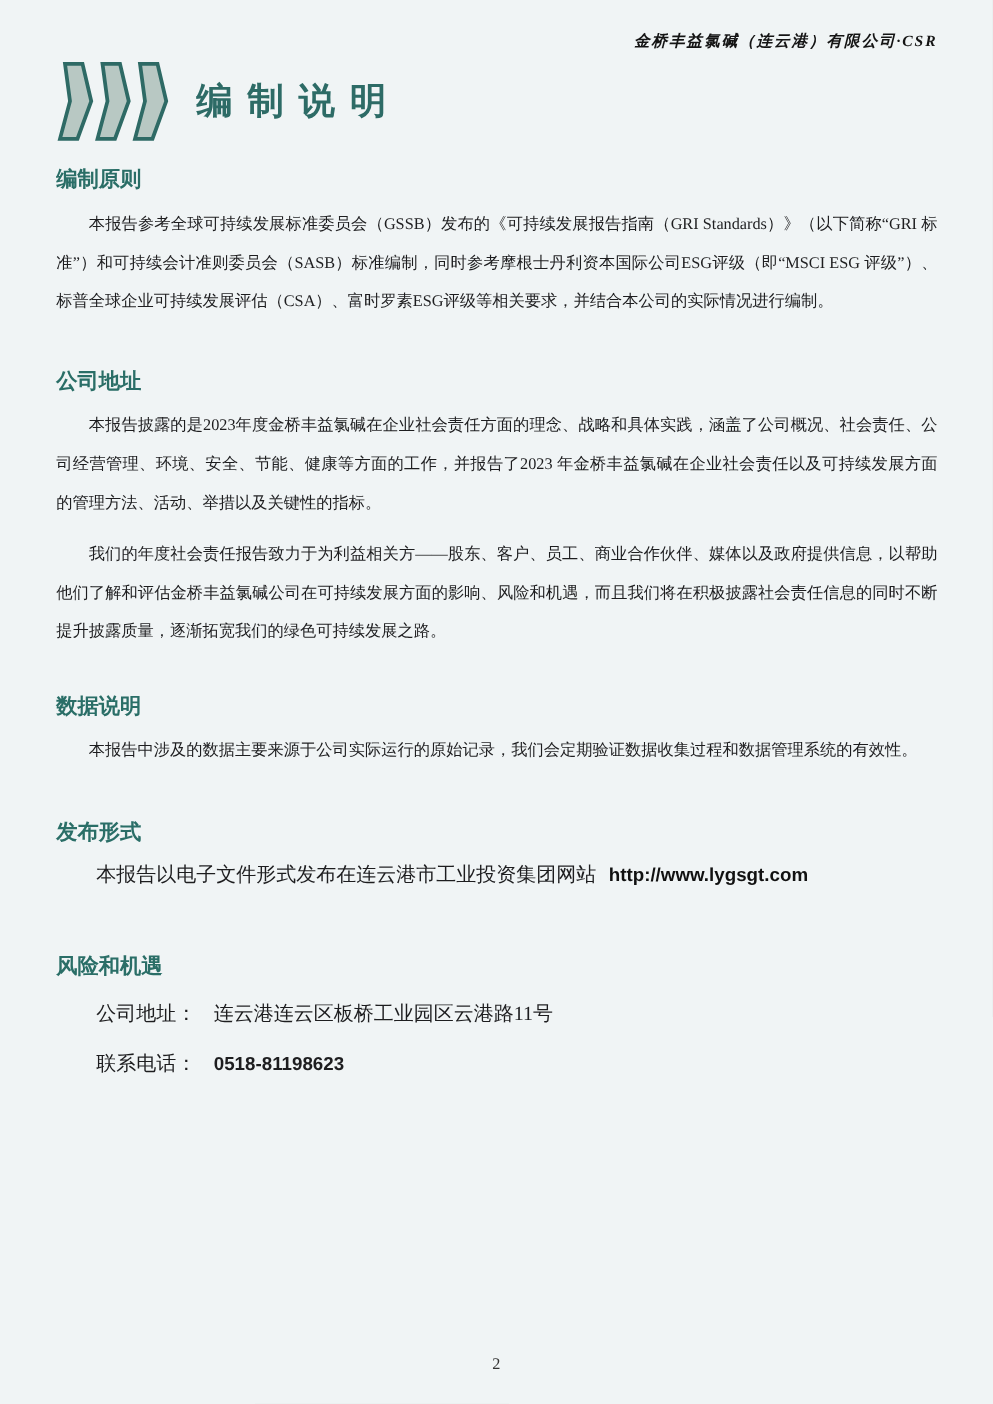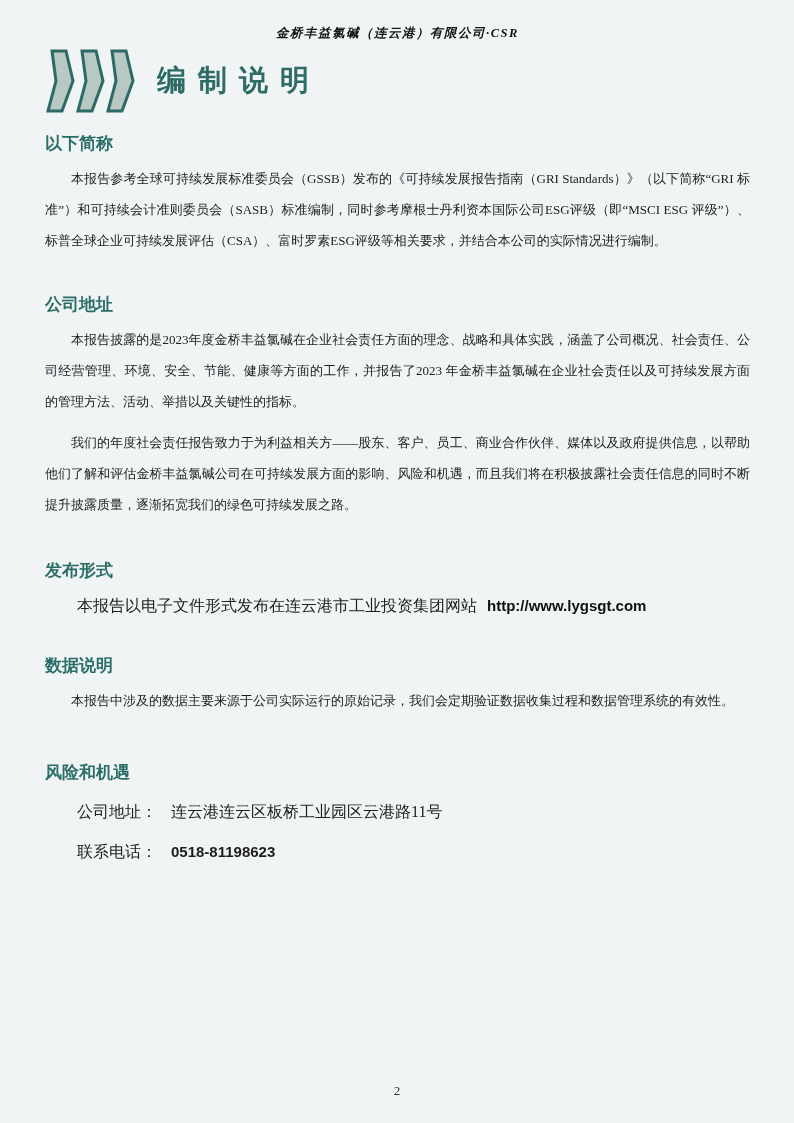--- a/index.html
+++ b/index.html
@@ -9,21 +9,21 @@
     margin: 0 auto;
     background: #f0f4f5;
     position: relative;
     box-sizing: border-box;
     padding: 25px 44px 0 45px;
     font-family: "Liberation Serif", "DejaVu Serif", serif;
     color: #1d1d1f;
     overflow: hidden;
   }
   .header-right {
-    text-align: center;
+    text-align: right;
     font-size: 12.5px;
     font-style: italic;
     font-weight: bold;
     letter-spacing: 1.5px;
     color: #141414;
     height: 16px;
   }
   .title-row {
     display: flex;
     align-items: center;
@@ -109,41 +109,41 @@
   <div class="title-row">
     <svg class="chevrons" width="90" height="64" viewBox="0 0 90 64">
       <polygon points="7,2 21,2 28,32 17,62 3,62 11,32" fill="#b8c8c3" stroke="#2e6a65" stroke-width="3"></polygon>
       <polygon points="37,2 51,2 58,32 47,62 33,62 41,32" fill="#b8c8c3" stroke="#2e6a65" stroke-width="3"></polygon>
       <polygon points="67,2 81,2 88,32 77,62 63,62 71,32" fill="#b8c8c3" stroke="#2e6a65" stroke-width="3"></polygon>
     </svg>
     <h1 class="page-title">编制说明</h1>
   </div>
 
   <div class="section first">
-    <h2>以下简称</h2>
+    <h2>编制原则</h2>
     <p class="para">本报告参考全球可持续发展标准委员会（GSSB）发布的《可持续发展报告指南（GRI Standards）》（以下简称“GRI 标准”）和可持续会计准则委员会（SASB）标准编制，同时参考摩根士丹利资本国际公司ESG评级（即“MSCI ESG 评级”）、标普全球企业可持续发展评估（CSA）、富时罗素ESG评级等相关要求，并结合本公司的实际情况进行编制。</p>
   </div>
 
   <div class="section s2">
     <h2>公司地址</h2>
     <p class="para">本报告披露的是2023年度金桥丰益氯碱在企业社会责任方面的理念、战略和具体实践，涵盖了公司概况、社会责任、公司经营管理、环境、安全、节能、健康等方面的工作，并报告了2023 年金桥丰益氯碱在企业社会责任以及可持续发展方面的管理方法、活动、举措以及关键性的指标。</p>
     <p class="para">我们的年度社会责任报告致力于为利益相关方——股东、客户、员工、商业合作伙伴、媒体以及政府提供信息，以帮助他们了解和评估金桥丰益氯碱公司在可持续发展方面的影响、风险和机遇，而且我们将在积极披露社会责任信息的同时不断提升披露质量，逐渐拓宽我们的绿色可持续发展之路。</p>
   </div>
 
+  <div class="section s3">
+    <h2>数据说明</h2>
+    <p class="para">本报告中涉及的数据主要来源于公司实际运行的原始记录，我们会定期验证数据收集过程和数据管理系统的有效性。</p>
+  </div>
+
   <div class="section">
     <h2>发布形式</h2>
     <p class="para-single">
       <span>本报告以电子文件形式发布在连云港市工业投资集团网站</span>
       <span class="url">http://www.lygsgt.com</span>
     </p>
-  </div>
-
-  <div class="section s3">
-    <h2>数据说明</h2>
-    <p class="para">本报告中涉及的数据主要来源于公司实际运行的原始记录，我们会定期验证数据收集过程和数据管理系统的有效性。</p>
   </div>
 
   <div class="section s5">
     <h2>风险和机遇</h2>
     <p class="contact-line">
       <span>公司地址：</span>
       <span class="contact-value">连云港连云区板桥工业园区云港路11号</span>
     </p>
     <p class="contact-line">
       <span>联系电话：</span>

